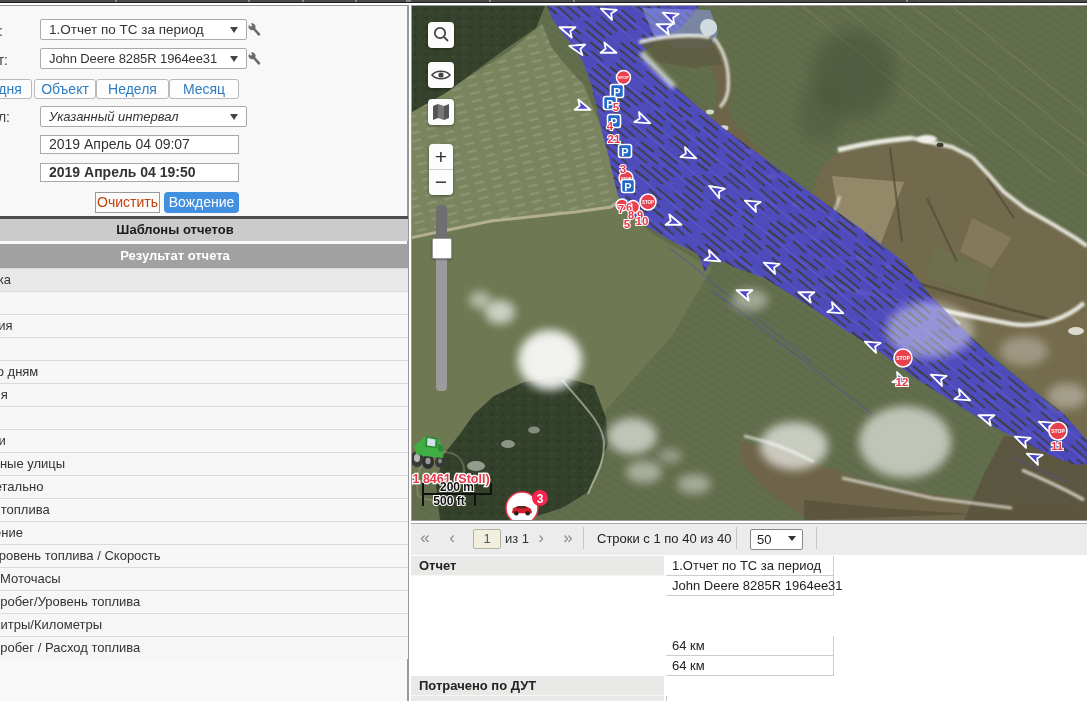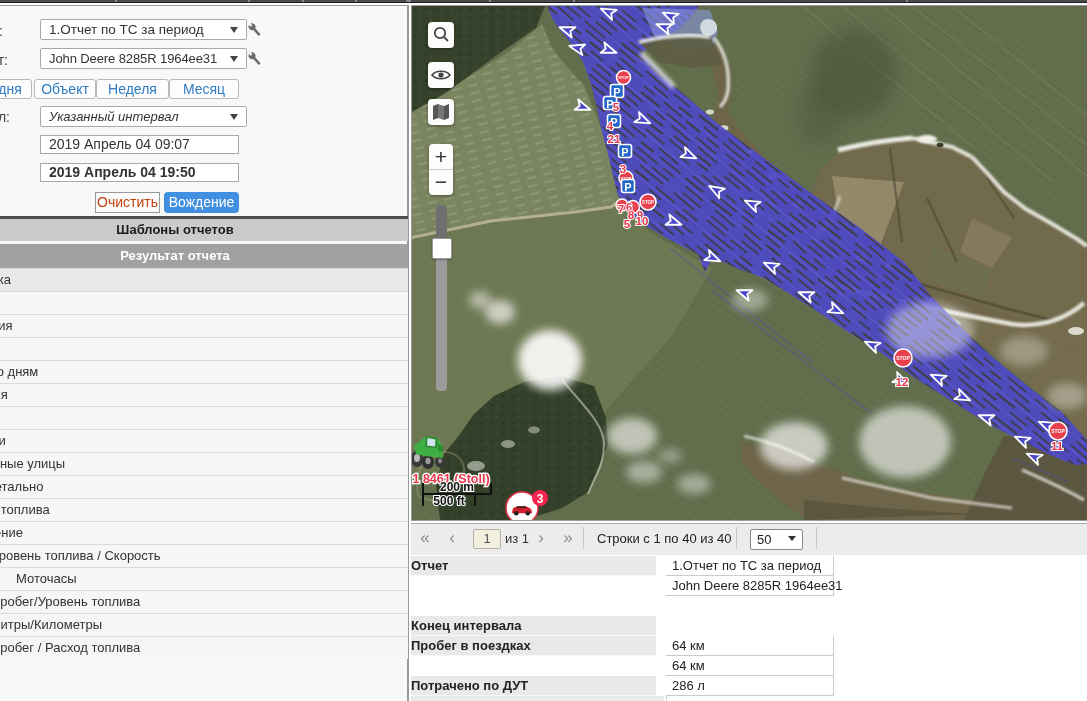--- a/index.html
+++ b/index.html
@@ -4,21 +4,21 @@
 html,body{margin:0;padding:0;background:#ffffff;}
 body{width:1087px;height:701px;position:relative;overflow:hidden;font-family:"Liberation Sans",sans-serif;}
 .abs{position:absolute;}
 .sel{position:absolute;left:40px;width:197px;height:19px;border:1px solid #a9a9a9;border-radius:2px;background:#fff;font-size:13.5px;color:#333;line-height:19px;padding-left:8px;white-space:nowrap;}
 .sel .tri{position:absolute;right:8px;top:7px;width:0;height:0;border-left:4.5px solid transparent;border-right:4.5px solid transparent;border-top:6px solid #444;}
 .inp{position:absolute;left:40px;width:189px;height:17px;border:1px solid #a9a9a9;background:#fff;font-size:14px;color:#333;line-height:17px;padding-left:8px;white-space:nowrap;}
 .qbtn{position:absolute;height:18px;border:1px solid #b9b9b9;border-radius:3px;background:#fdfdfd;color:#2e7cc3;font-size:14px;text-align:center;line-height:18px;}
 .lbl{position:absolute;font-size:14px;color:#444;text-align:right;}
 .row{position:absolute;left:0;width:408px;height:22px;border-top:1px solid #dadada;background:#f6f6f6;overflow:hidden;font-size:13px;color:#333;line-height:22px;white-space:nowrap;}
 .trow{position:absolute;left:411px;height:19px;}
-.tlab{position:absolute;left:0;top:0;width:245px;height:19px;background:#e9e9e7;border-bottom:1px solid #f6f6f4;font-size:13px;font-weight:bold;color:#222;line-height:19px;white-space:nowrap;}
+.tlab{position:absolute;left:0;top:0;width:245px;height:19px;background:#e9e9e7;border-bottom:1px solid #f6f6f4;font-size:13px;font-weight:bold;color:#222;line-height:19px;padding-left:8px;white-space:nowrap;}
 .tval{position:absolute;left:255px;top:0;width:161px;height:19px;background:#fff;border-bottom:1px solid #ccc;border-right:1px solid #ccc;font-size:13px;color:#222;line-height:19px;padding-left:6px;white-space:nowrap;}
 .mbtn{position:absolute;left:16px;width:26px;height:26px;background:#fcfcfc;border-radius:4px;box-shadow:0 1px 3px rgba(0,0,0,0.4);}
 
 </style></head><body>
 <div class="abs" style="left:0;top:0;width:1087px;height:2px;background:#4a4a4a"></div>
 <div class="abs" style="left:0;top:2px;width:1087px;height:1px;background:#1d1d1d"></div>
 <div class="abs" style="left:115px;top:0;width:2px;height:2px;background:#8a8a8a"></div>
 <div class="abs" style="left:248px;top:0;width:2px;height:2px;background:#8a8a8a"></div>
 <div class="abs" style="left:302px;top:0;width:2px;height:2px;background:#8a8a8a"></div>
 <div class="abs" style="left:355px;top:0;width:2px;height:2px;background:#8a8a8a"></div>
@@ -64,21 +64,21 @@
 <div class="row" style="top:337px;"></div>
 <div class="row" style="top:360px;"><span style="margin-left:-57px;display:inline-block;">Пробег по дням</span></div>
 <div class="row" style="top:383px;"><span style="margin-left:-23px;display:inline-block;">Поля</span></div>
 <div class="row" style="top:406px;"></div>
 <div class="row" style="top:429px;"><span style="margin-left:-44px;display:inline-block;">Поездки</span></div>
 <div class="row" style="top:452px;"><span style="margin-left:-52px;display:inline-block;">Населенные улицы</span></div>
 <div class="row" style="top:475px;"><span style="margin-left:-77px;display:inline-block;">Движение детально</span></div>
 <div class="row" style="top:498px;"><span style="margin-left:-34px;display:inline-block;">Слив топлива</span></div>
 <div class="row" style="top:521px;"><span style="margin-left:-38px;display:inline-block;">Вождение</span></div>
 <div class="row" style="top:544px;"><span style="margin-left:-9px;display:inline-block;">Уровень топлива / Скорость</span></div>
-<div class="row" style="top:567px;"><span style="margin-left:16px;display:inline-block;">Моточасы</span></div>
+<div class="row" style="top:567px;"><span style="margin-left:0;display:inline-block;">Моточасы</span></div>
 <div class="row" style="top:590px;"><span style="margin-left:-9px;display:inline-block;">Пробег/Уровень топлива</span></div>
 <div class="row" style="top:613px;"><span style="margin-left:-8px;display:inline-block;">Литры/Километры</span></div>
 <div class="row" style="top:636px;"><span style="margin-left:-9px;display:inline-block;">Пробег / Расход топлива</span></div>
 <div class="abs" style="left:408px;top:5px;width:1px;height:696px;background:#999;"></div>
 <div class="abs" style="left:411px;top:5px;width:676px;height:516px;border-top:1px solid #999;border-left:1px solid #999;border-bottom:1px solid #999;box-sizing:border-box;background:#636e4d;overflow:hidden;">
 <svg width="675" height="514" viewBox="0 0 675 514" style="position:absolute;left:0;top:0">
 <defs>
 <filter id="b1" x="-40%" y="-40%" width="180%" height="180%">
           <feGaussianBlur stdDeviation="1.2"></feGaussianBlur>
         </filter>
@@ -2063,26 +2063,23 @@
 <div class="trow" style="top:556px;width:422px;">
     <div class="tlab">Отчет</div>
     <div class="tval">1.Отчет по ТС за период</div>
   </div>
 <div class="trow" style="top:576px;width:422px;">
     <div class="tval">John Deere 8285R 1964ee31</div>
   </div>
 <div class="trow" style="top:596px;width:422px;">
   </div>
 <div class="trow" style="top:616px;width:422px;">
-    <div class="tlab">Конец интервала</div>
   </div>
 <div class="trow" style="top:636px;width:422px;">
-    <div class="tlab">Пробег в поездках</div>
     <div class="tval">64 км</div>
   </div>
 <div class="trow" style="top:656px;width:422px;">
     <div class="tval">64 км</div>
   </div>
 <div class="trow" style="top:676px;width:422px;text-decoration:underline;">
     <div class="tlab">Потрачено по ДУТ</div>
-    <div class="tval">286 л</div>
   </div>
 <div class="abs" style="left:411px;top:696px;width:253px;height:5px;background:#e9e9e7;"></div>
 <div class="abs" style="left:666px;top:696px;width:167px;height:5px;background:#fff;border-left:1px solid #ccc;"></div>
 </body></html>

